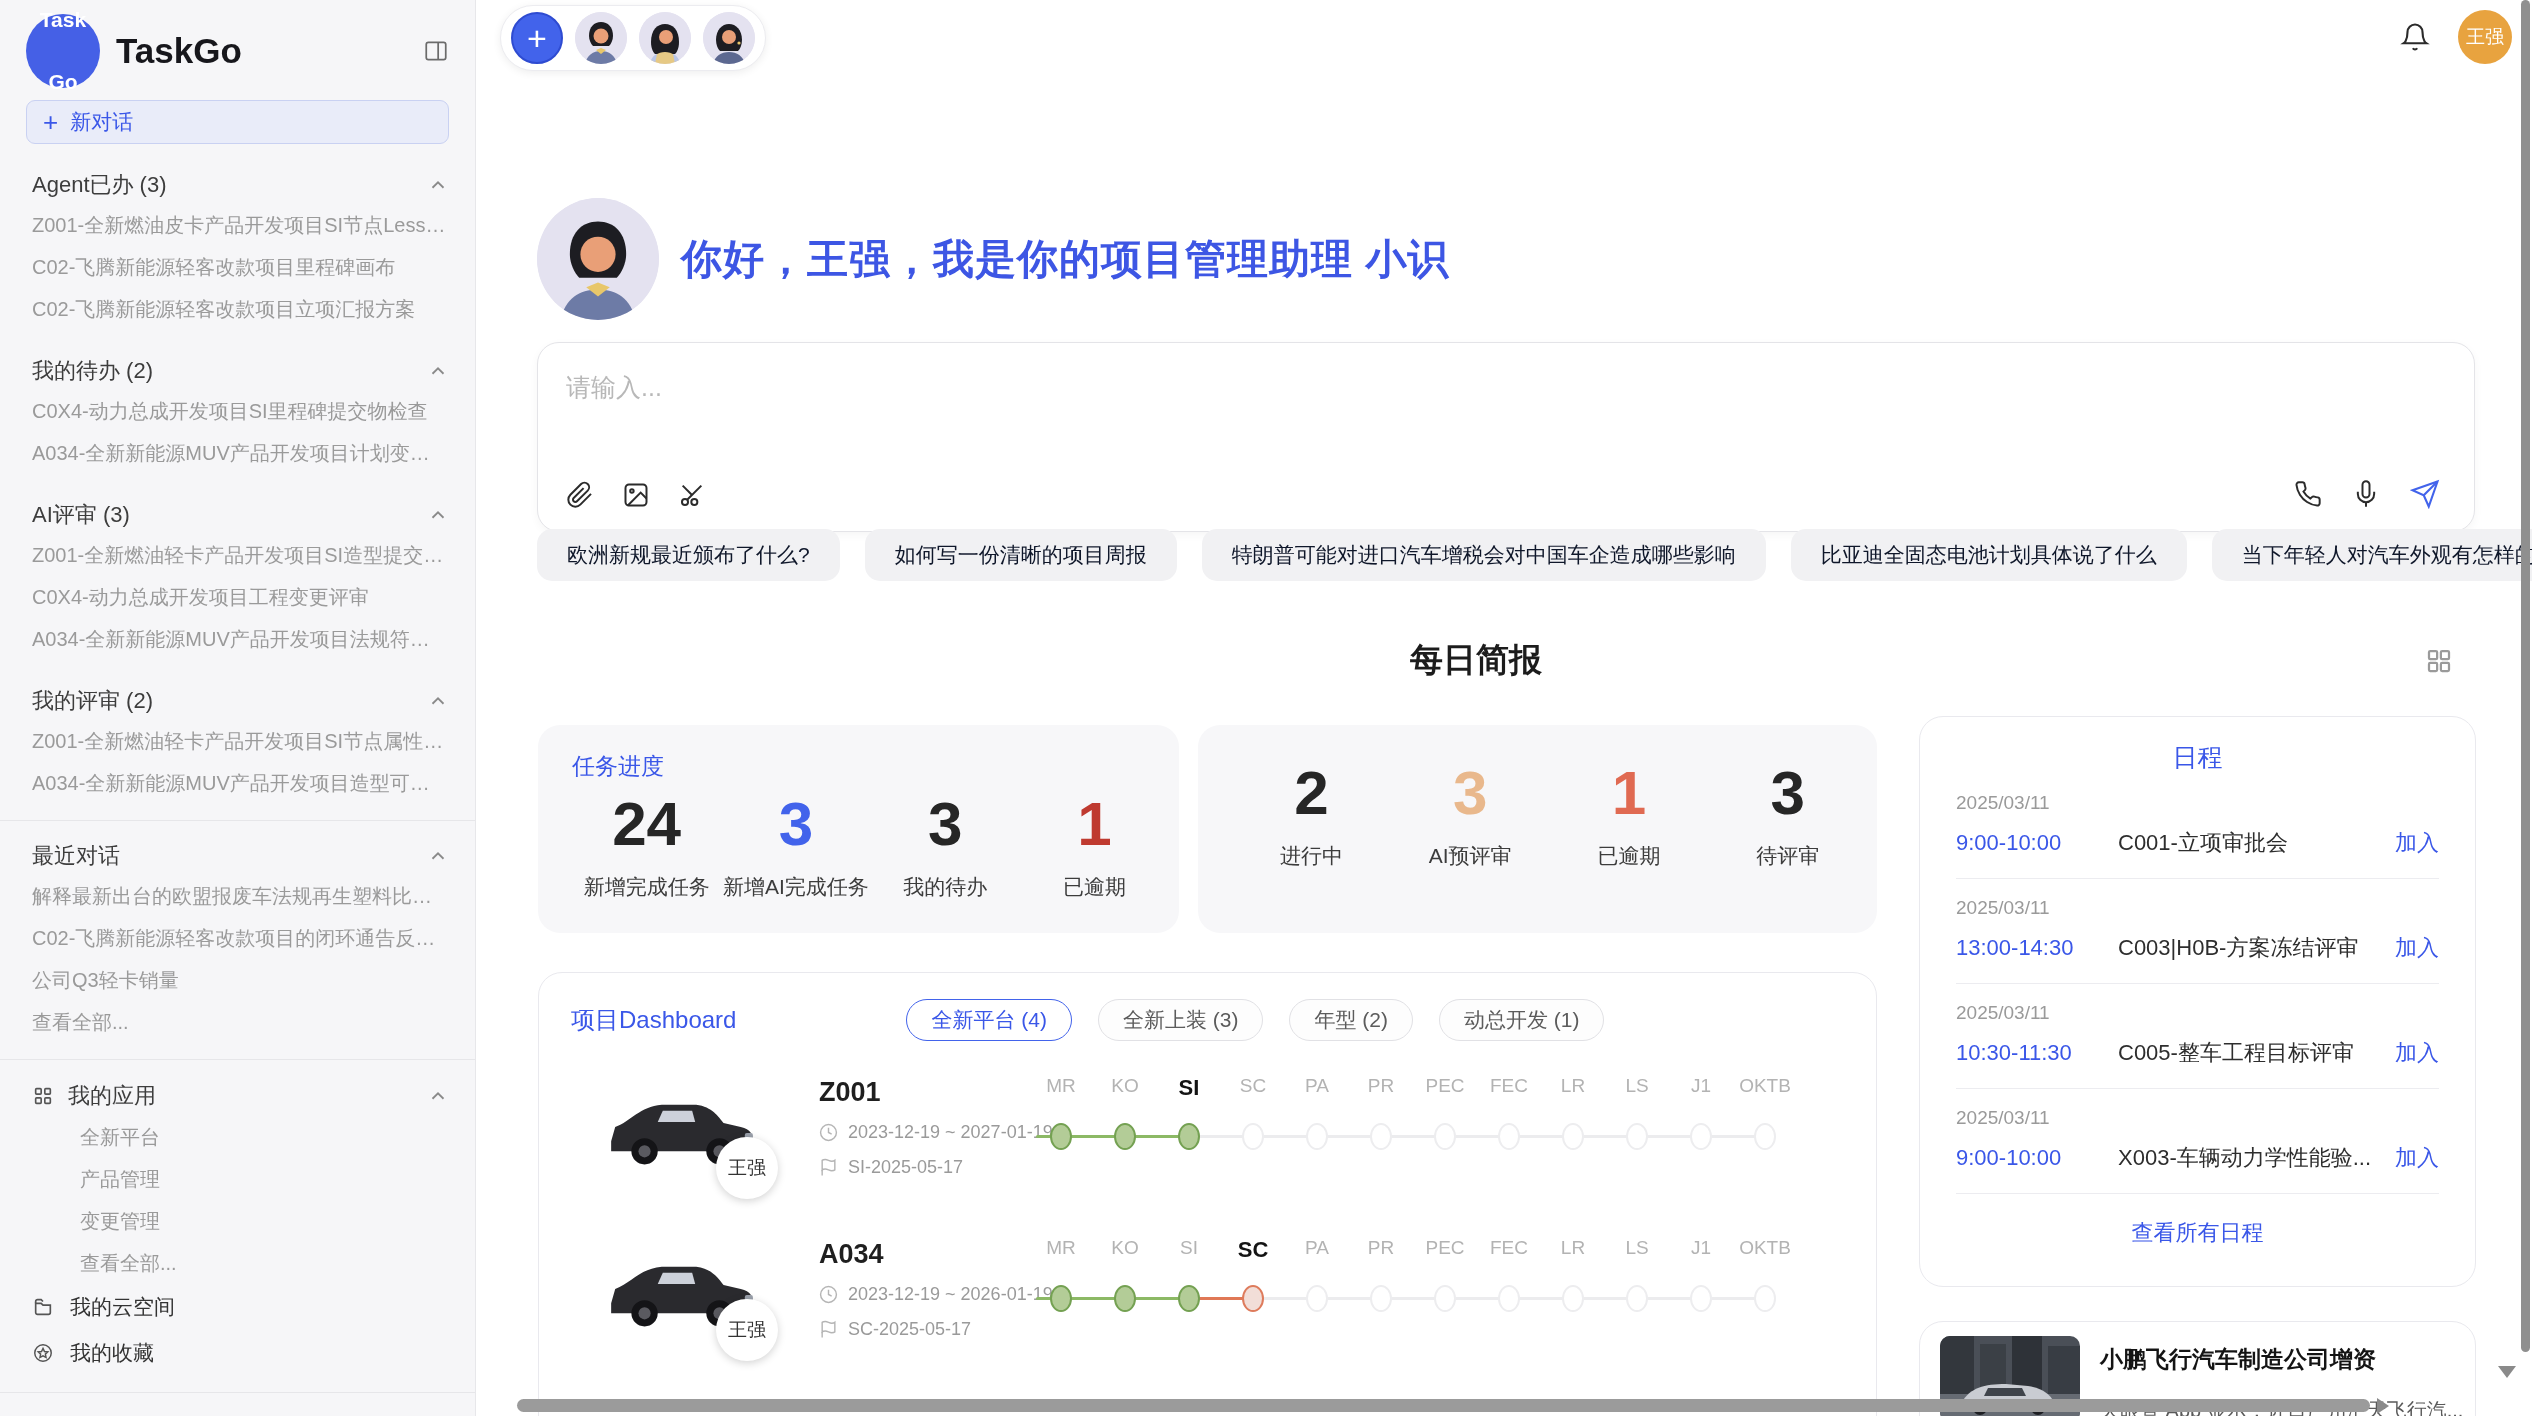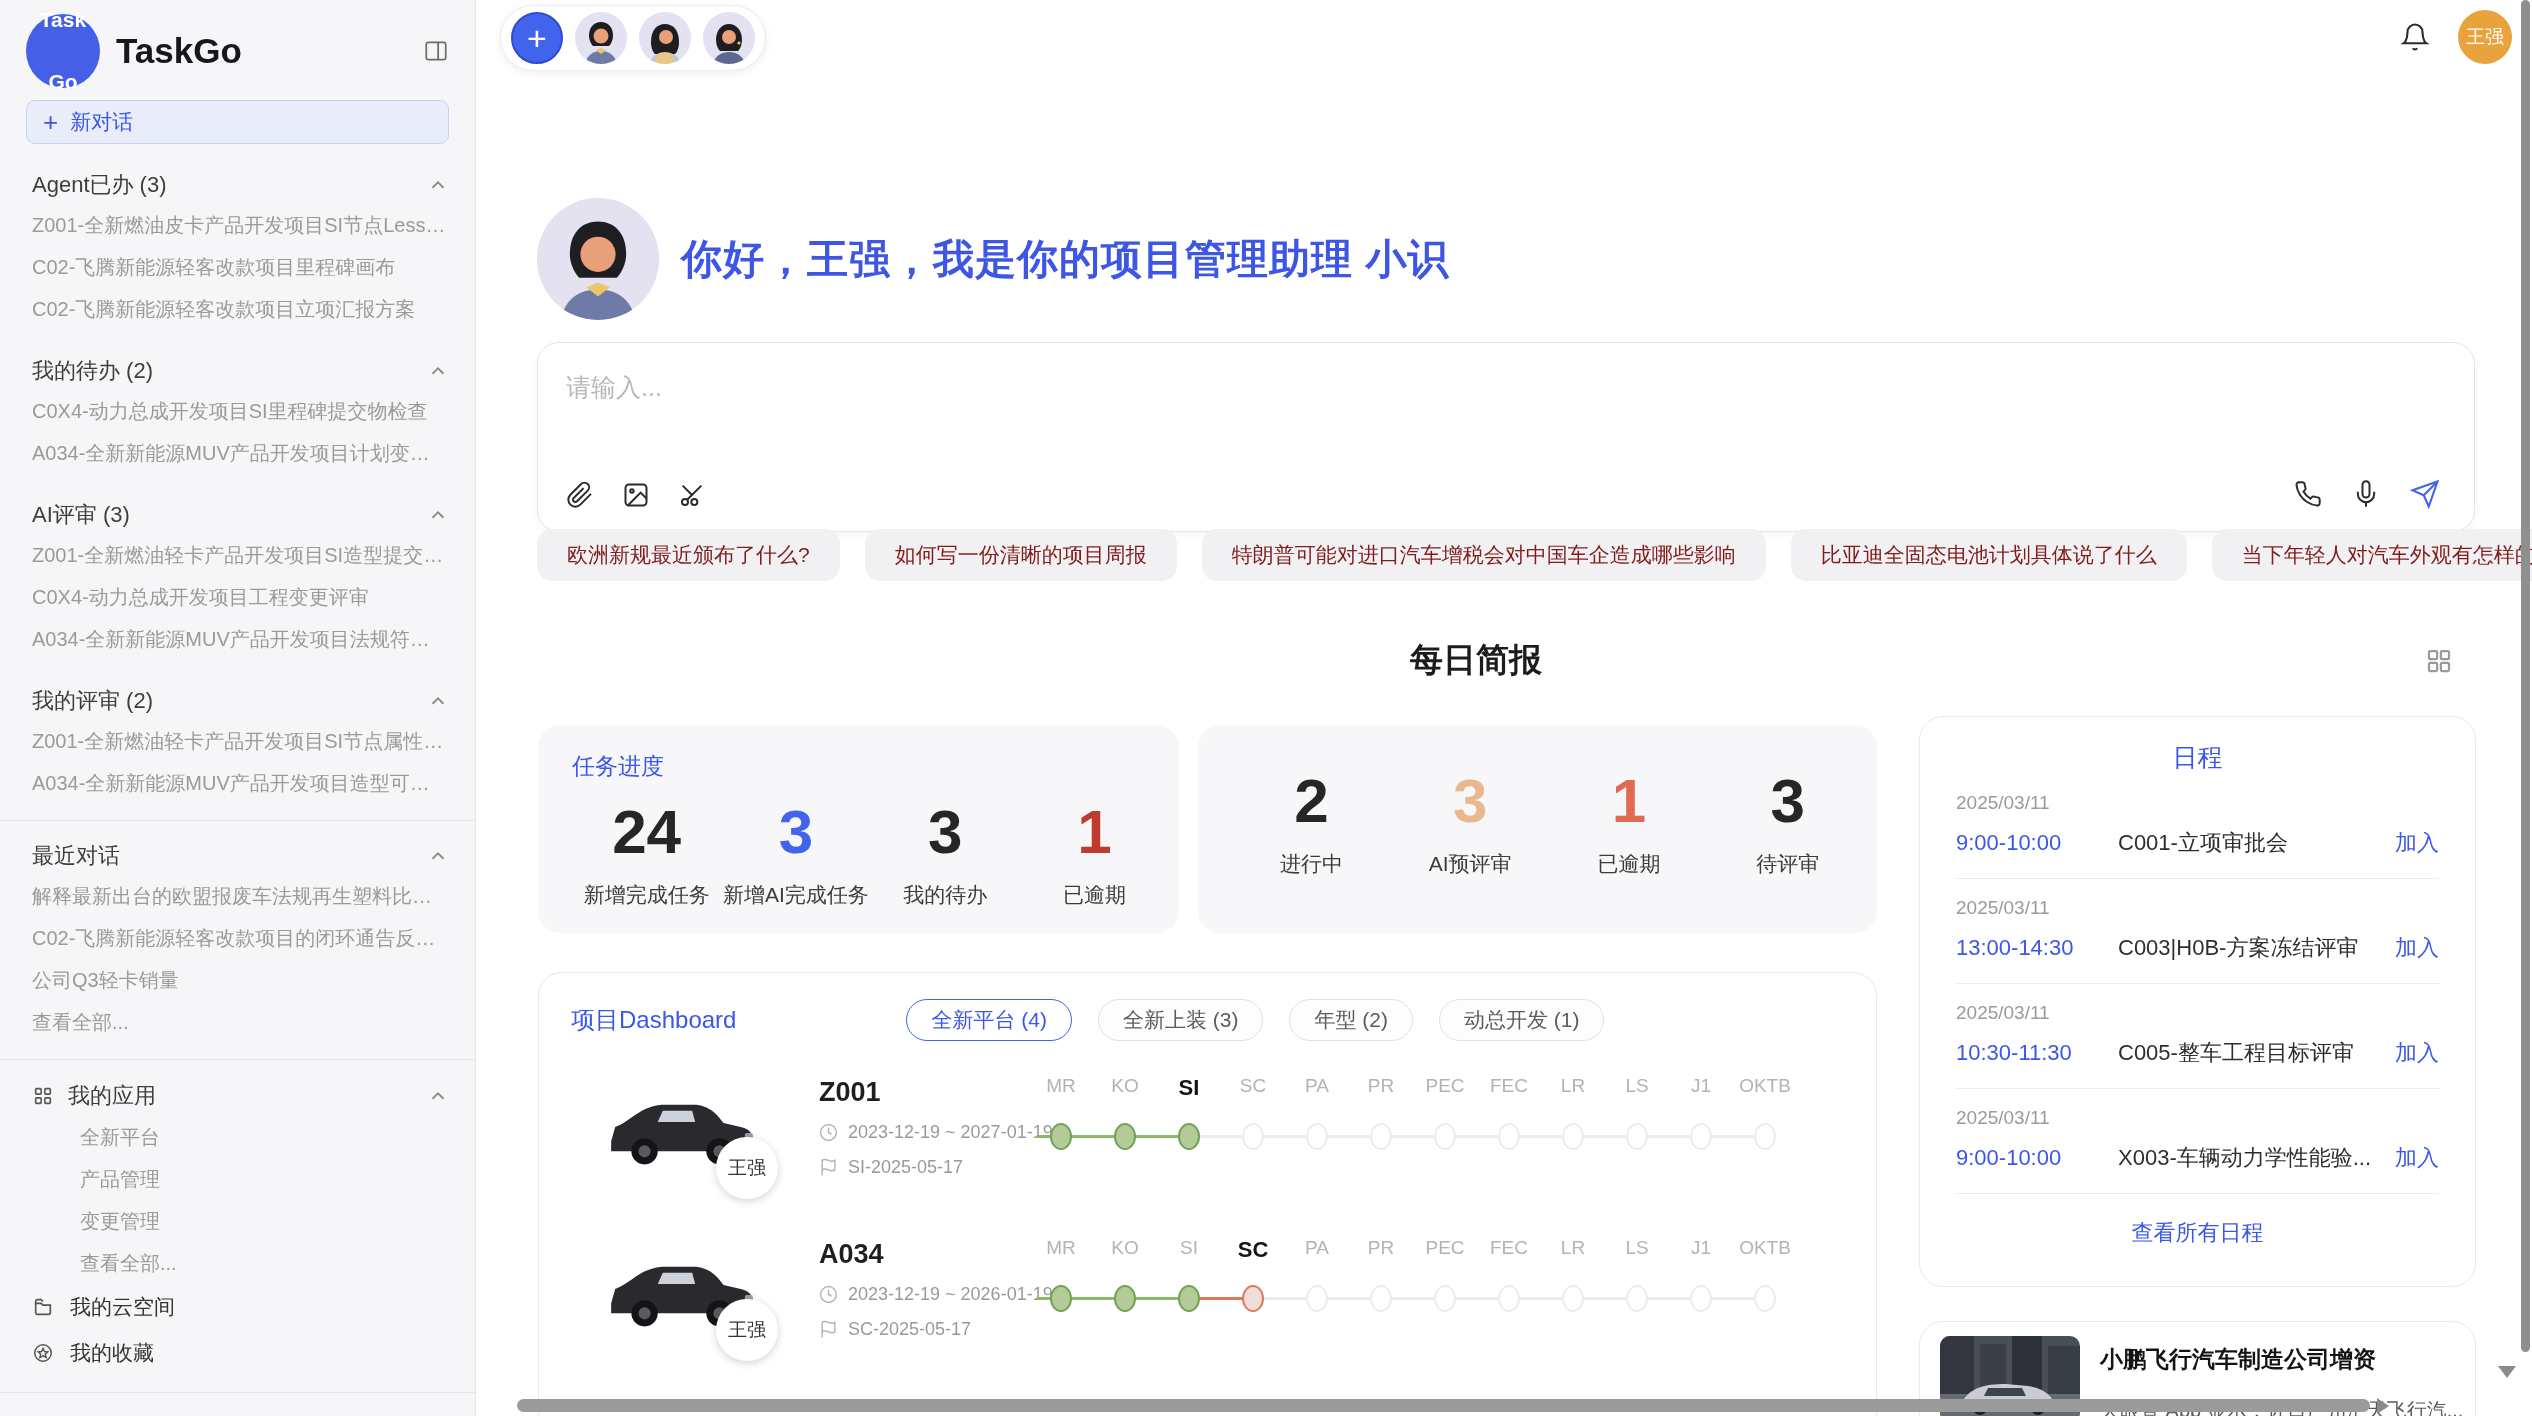--- a/index.html
+++ b/index.html
@@ -64,32 +64,32 @@
   .input-card input { position:absolute; left:28px; top:22px; width:1400px; height:44px;
     border:none; outline:none; font-size:25px; color:#333;
     font-family:"Liberation Sans",sans-serif; background:transparent;}
   .input-card input::placeholder { color:#b8b8b8; }
   .in-icons-left { position:absolute; left:28px; bottom:22px; display:flex; gap:28px; align-items:center; }
   .in-icons-right { position:absolute; right:34px; bottom:22px; display:flex; gap:30px; align-items:center; }
   .ibtn { cursor:pointer; display:flex; }
 
   .chips { position:absolute; left:61px; top:529px; display:flex; gap:25px; }
   .chip { height:52px; background:#f1f1f3; border-radius:15px; display:flex; align-items:center;
-    padding:0 30px; font-size:21px; color:#7f1d1d; white-space:nowrap; cursor:pointer; }
+    padding:0 30px; font-size:21px; color:#0f172a; white-space:nowrap; cursor:pointer; }
 
   .brief-title { position:absolute; left:0; top:638px; width:2000px; text-align:center;
     font-size:33px; font-weight:700; color:#1c1c1c; }
   .brief-grid-icon { position:absolute; left:1948px; top:646px; cursor:pointer; }
 
   .stat-card { position:absolute; top:725px; height:208px; background:#f7f7f9;
     border-radius:22px; padding:26px 10px 0 34px; }
   .stat-card.task { left:62px; width:641px; }
   .stat-card.review { left:722px; width:679px; }
   .stat-title { font-size:23px; color:#3a57e8; }
-  .stat-row { display:flex; margin-top:10px; }
+  .stat-row { display:flex; margin-top:2px; }
   .stat-cell { flex:1; text-align:center; }
   .stat-val { font-size:62px; font-weight:600; line-height:1.3; }
   .stat-lab { font-size:21px; color:#3c3c3c; margin-top:8px; }
   .c-dark { color:#262626; } .c-blue { color:#4263eb; } .c-red { color:#bf3a30; }
   .c-tan { color:#e9b88c; } .c-salmon { color:#e06a52; }
 
   .dash-card { position:absolute; left:62px; top:972px; width:1339px; height:470px;
     background:#fff; border:1px solid #e9e9ee; border-radius:24px; padding:26px 0 0 32px; }
   .dash-head { display:flex; align-items:center; gap:10px; }
   .dash-title { font-size:24px; color:#3a57e8; margin-right:160px; }

